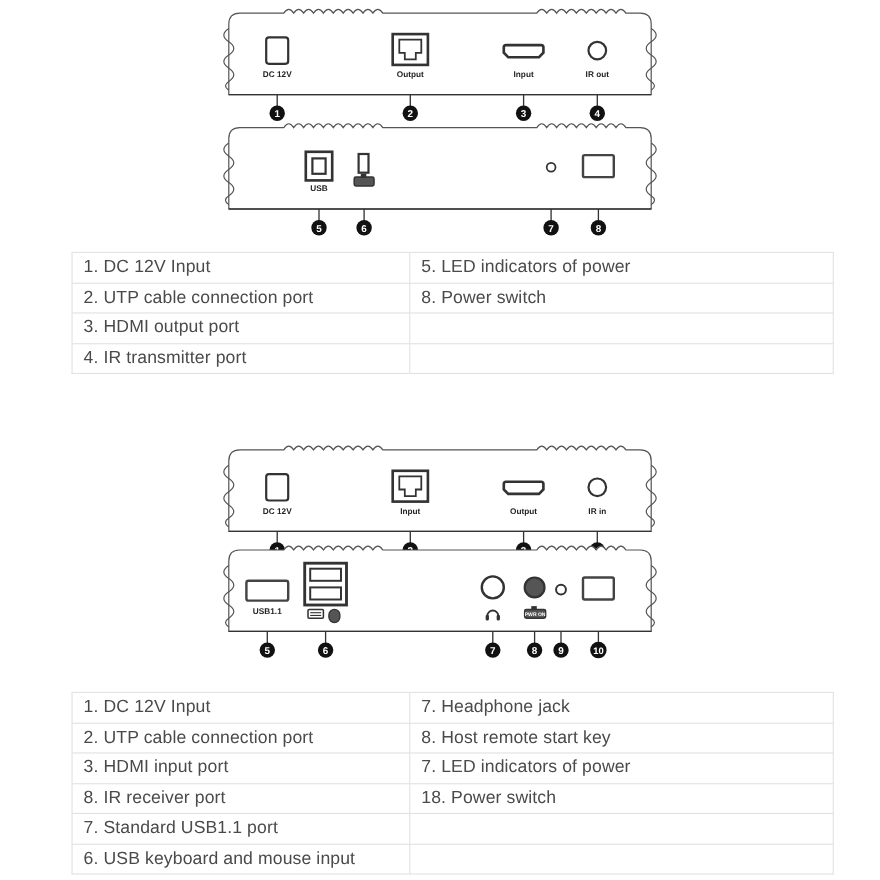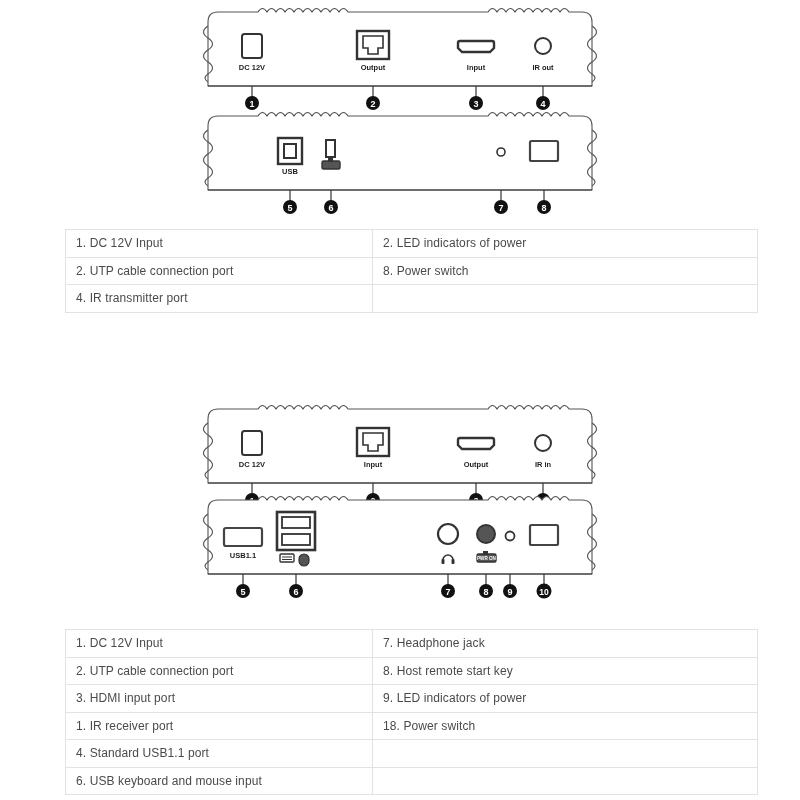--- a/index.html
+++ b/index.html
@@ -14,21 +14,21 @@
   .panel{position:absolute;}
   .panel svg{display:block;overflow:visible;}
 
   
   .legend{position:absolute;border-collapse:collapse;table-layout:fixed;
           background:#fff;}
   .legend td{
     border:1px solid #e2e2e2;
     height:26.5px;
     padding:0 0 0 10px;
-    font-size:12px;
+    font-size:16px;
     color:#4a4a4a;
     vertical-align:middle;
     white-space:nowrap;
     letter-spacing:.1px;
   }
   .legend td.col-a{width:296px;}
   .legend td.col-b{width:374px;}
   .legend td.empty{color:transparent;}
 </style>
 </head>
@@ -137,25 +137,29 @@
         <circle cx="346" cy="95" r="7" fill="#111"></circle>
         <text x="346" y="98.5" font-size="9" font-weight="bold" fill="#fff" text-anchor="middle" font-family="'Liberation Sans',sans-serif">8</text>
       </g>
     </svg>
   </div>
 
   <table class="legend" style="left:65px;top:229px;width:670px;">
     <tbody>
       <tr>
         <td class="col-a">1. DC 12V Input</td>
-        <td class="col-b">2. LED indicators of power</td>
+        <td class="col-b">5. LED indicators of power</td>
       </tr>
       <tr>
         <td class="col-a">2. UTP cable connection port</td>
         <td class="col-b">8. Power switch</td>
+      </tr>
+      <tr>
+        <td class="col-a">3. HDMI output port</td>
+        <td class="col-b empty"></td>
       </tr>
       <tr>
         <td class="col-a">4. IR transmitter port</td>
         <td class="col-b empty"></td>
       </tr>
     </tbody>
   </table>
 
   <div class="panel" style="left:198px;top:405px;">
     <svg width="404" height="104" viewBox="0 0 404 104">
@@ -290,28 +294,28 @@
       <tr>
         <td class="col-a">1. DC 12V Input</td>
         <td class="col-b">7. Headphone jack</td>
       </tr>
       <tr>
         <td class="col-a">2. UTP cable connection port</td>
         <td class="col-b">8. Host remote start key</td>
       </tr>
       <tr>
         <td class="col-a">3. HDMI input port</td>
-        <td class="col-b">9. LED indicators of power</td>
-      </tr>
-      <tr>
-        <td class="col-a">1. IR receiver port</td>
+        <td class="col-b">7. LED indicators of power</td>
+      </tr>
+      <tr>
+        <td class="col-a">8. IR receiver port</td>
         <td class="col-b">18. Power switch</td>
       </tr>
       <tr>
-        <td class="col-a">4. Standard USB1.1 port</td>
+        <td class="col-a">7. Standard USB1.1 port</td>
         <td class="col-b empty"></td>
       </tr>
       <tr>
         <td class="col-a">6. USB keyboard and mouse input</td>
         <td class="col-b empty"></td>
       </tr>
     </tbody>
   </table>
 
 </div>

